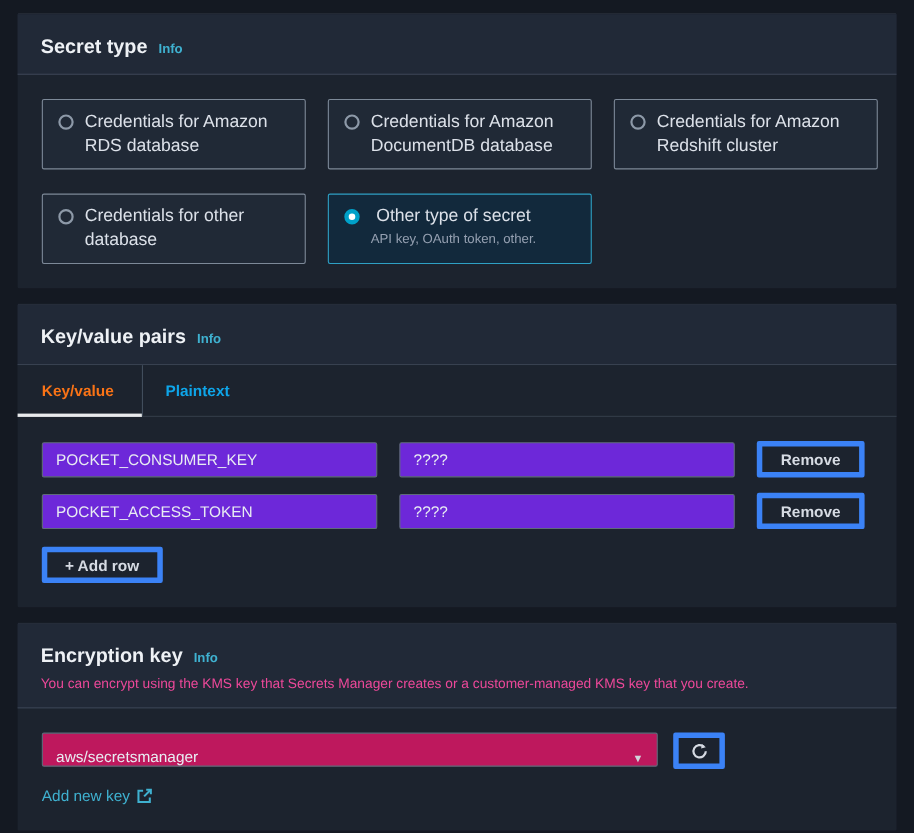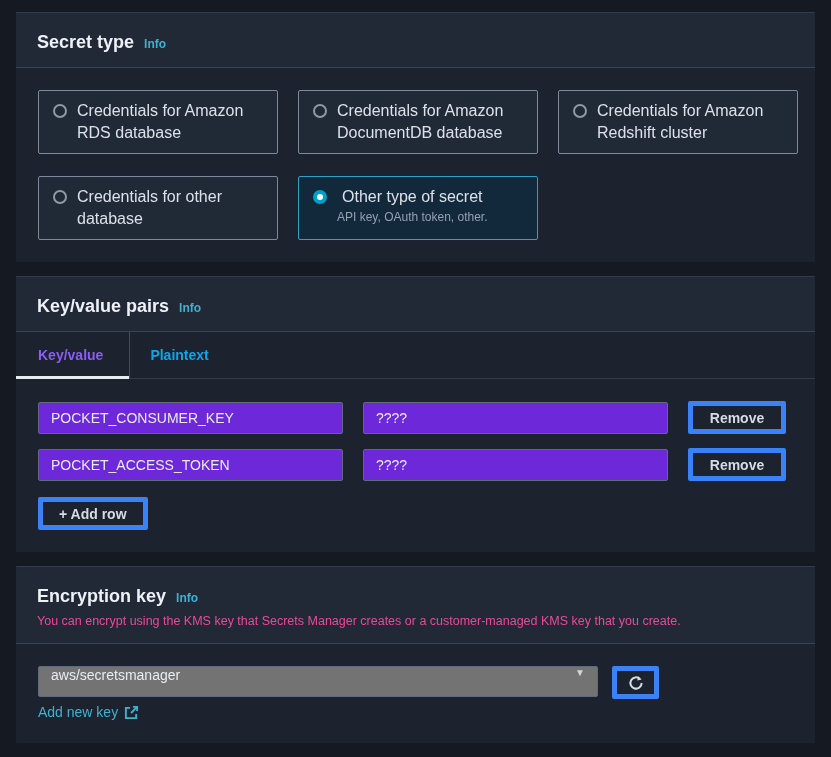--- a/index.html
+++ b/index.html
@@ -78,21 +78,21 @@
     background: #1c232e;
   }
   .tab {
     position: relative;
     padding: 15px 20px;
     font-size: 14px; font-weight: bold;
     color: #0ea5e9; cursor: pointer;
   }
   .tab.first { padding-left: 22px; padding-right: 26px; }
   .tab + .tab { border-left: 1px solid #414d5c; }
-  .tab.active { color: #8b5cf6; text-align: right; }
+  .tab.active { color: #f97316; text-align: right; }
   .tab.active::after {
     content: ""; position: absolute; left: 0; right: 0; bottom: -1px;
     height: 3px; background: #e9ebed;
   }
 
   
   .kv-grid {
     display: grid;
     grid-template-columns: 305px 305px 98px;
     column-gap: 20px; row-gap: 14px;
@@ -119,35 +119,35 @@
     height: 33px;
     cursor: pointer;
   }
   .btn.remove { width: 98px; }
   .btn.add-row { margin-top: 16px; padding: 0 16px; }
 
   
   .kms-row { display: flex; align-items: flex-start; gap: 14px; }
   .select {
     width: 560px; height: 31px;
-    background: #737373;
+    background: #be185d;
     border: 1px solid #5f6b7a;
     border-radius: 2px;
-    display: flex; align-items: flex-start; justify-content: space-between;
+    display: flex; align-items: flex-end; justify-content: space-between;
     padding: 0 12px;
     font-size: 14px; color: #e8ecf2;
     cursor: pointer;
   }
   .select-arrow { font-size: 10px; color: #d1d5db; }
   .btn.refresh {
     width: 47px; height: 33px;
     display: flex; align-items: center; justify-content: center;
   }
   .link-row {
-    margin-top: 7px;
+    margin-top: 18px;
     display: inline-flex; align-items: center; gap: 6px;
     color: #3fb1d0; font-size: 14px; cursor: pointer;
     text-decoration: none;
   }
   .ext-icon, .refresh-icon { display: block; }
 </style>
 </head>
 <body>
 
 <div class="page">

